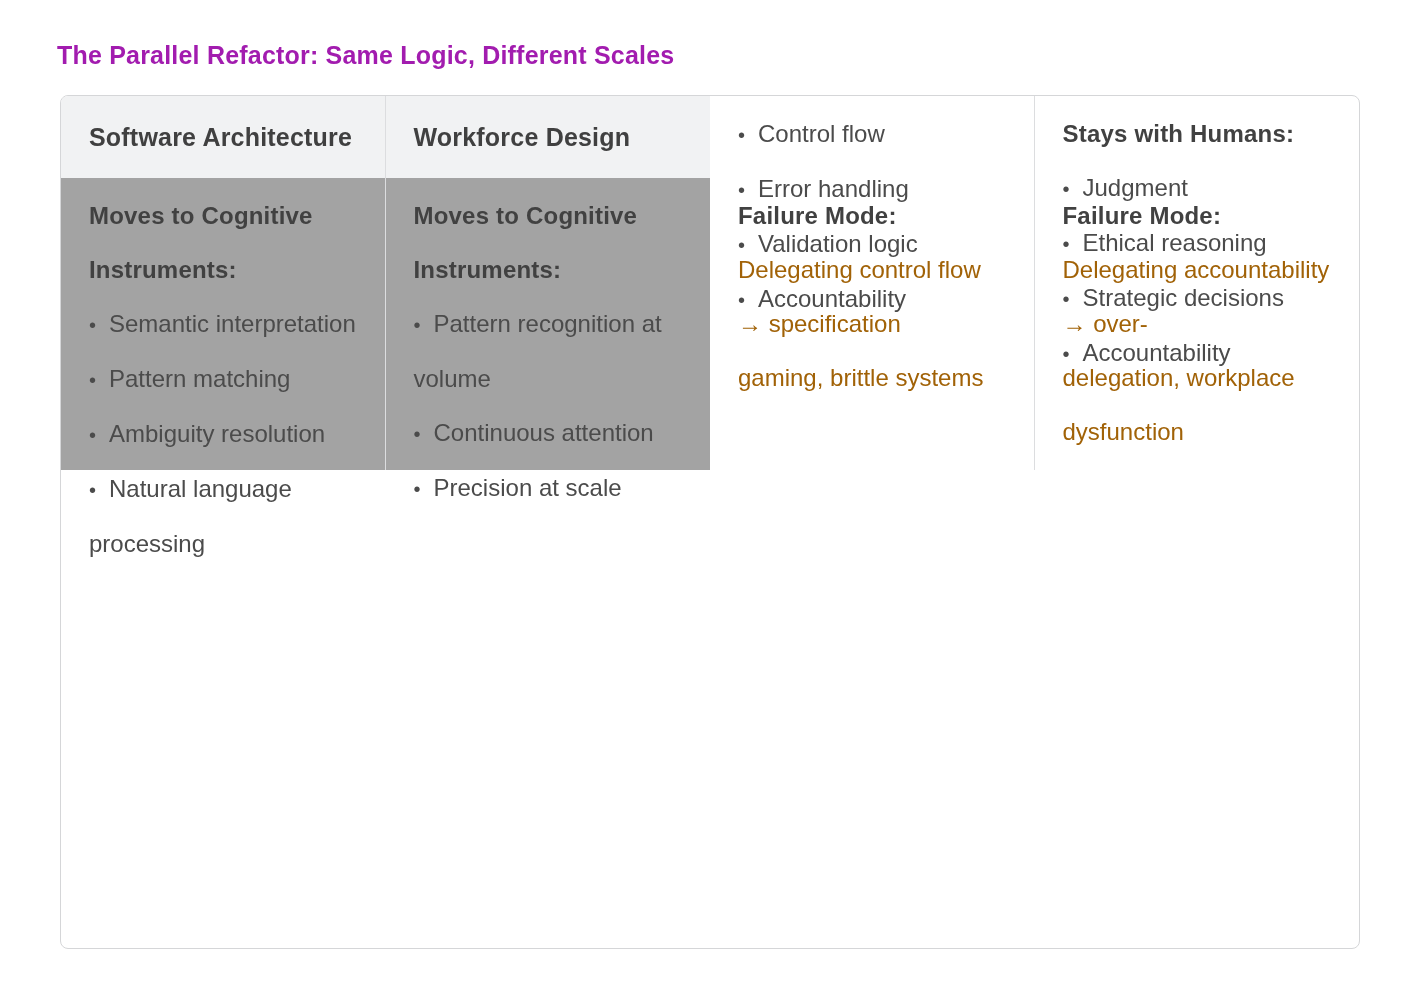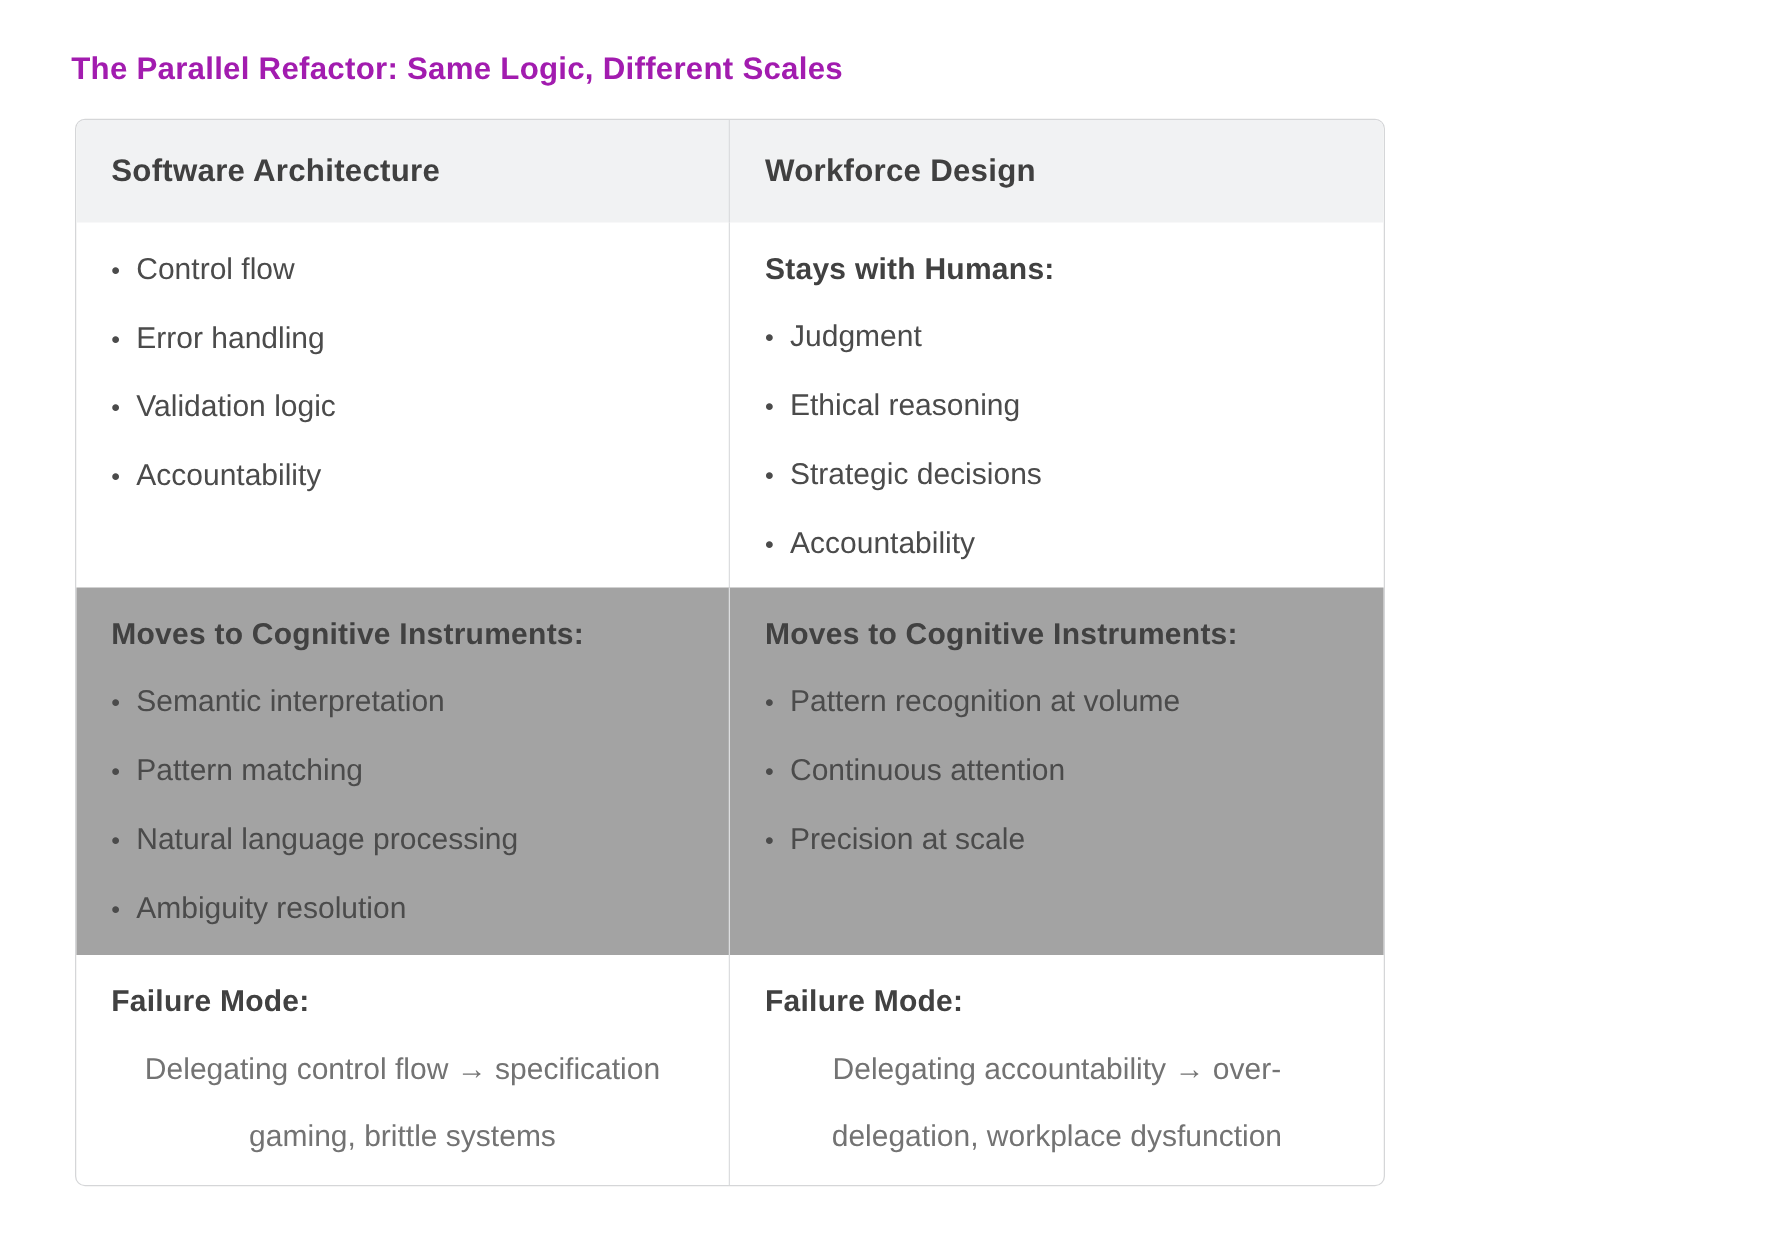--- a/index.html
+++ b/index.html
@@ -11,27 +11,27 @@
     overflow: hidden;
   }
   .page-title {
     margin: 41px 0 0 57px;
     font-size: 25px;
     font-weight: bold;
     color: #a21caf;
     letter-spacing: 0.2px;
   }
   .table {
-    width: 1048px;
+    width: 1300px;
     margin: 25px 0 0 60px;
     border: 1px solid #d5d6d8;
     border-radius: 8px;
     overflow: hidden;
     display: grid;
-    grid-template-columns: 1fr 1fr;
+    grid-template-columns: 1fr 1fr 1fr 1fr;
     grid-template-rows: 82px 292px 294px 184px;
     background: #ffffff;
   }
   .cell {
     padding: 11px 28px;
     font-size: 24px;
     line-height: 54px;
   }
   .cell.header {
     display: flex;
@@ -53,22 +53,21 @@
   }
   .item { color: #4b4b4b; }
   .bullet {
     display: inline-block;
     margin-right: 13px;
     font-size: 20px;
     color: #4b4b4b;
   }
   .cell-text {
     white-space: pre-line;
-    color: #737373;
-    text-align: center;
+    color: #a16207;
   }
 </style>
 </head>
 <body>
 
 <h1 class="page-title">The Parallel Refactor: Same Logic, Different Scales</h1>
 
 <section class="table">
 
   <div class="cell header col-left">
@@ -110,24 +109,24 @@
 
   <div class="cell col-left stripe">
     <div class="cell-heading">Moves to Cognitive Instruments:</div>
     <div class="item">
       <span class="bullet">•</span><span>Semantic interpretation</span>
     </div>
     <div class="item">
       <span class="bullet">•</span><span>Pattern matching</span>
     </div>
     <div class="item">
-      <span class="bullet">•</span><span>Natural language processing</span>
+      <span class="bullet">•</span><span>Ambiguity resolution</span>
     </div>
     <div class="item">
-      <span class="bullet">•</span><span>Ambiguity resolution</span>
+      <span class="bullet">•</span><span>Natural language processing</span>
     </div>
   </div>
   <div class="cell stripe">
     <div class="cell-heading">Moves to Cognitive Instruments:</div>
     <div class="item">
       <span class="bullet">•</span><span>Pattern recognition at volume</span>
     </div>
     <div class="item">
       <span class="bullet">•</span><span>Continuous attention</span>
     </div>

